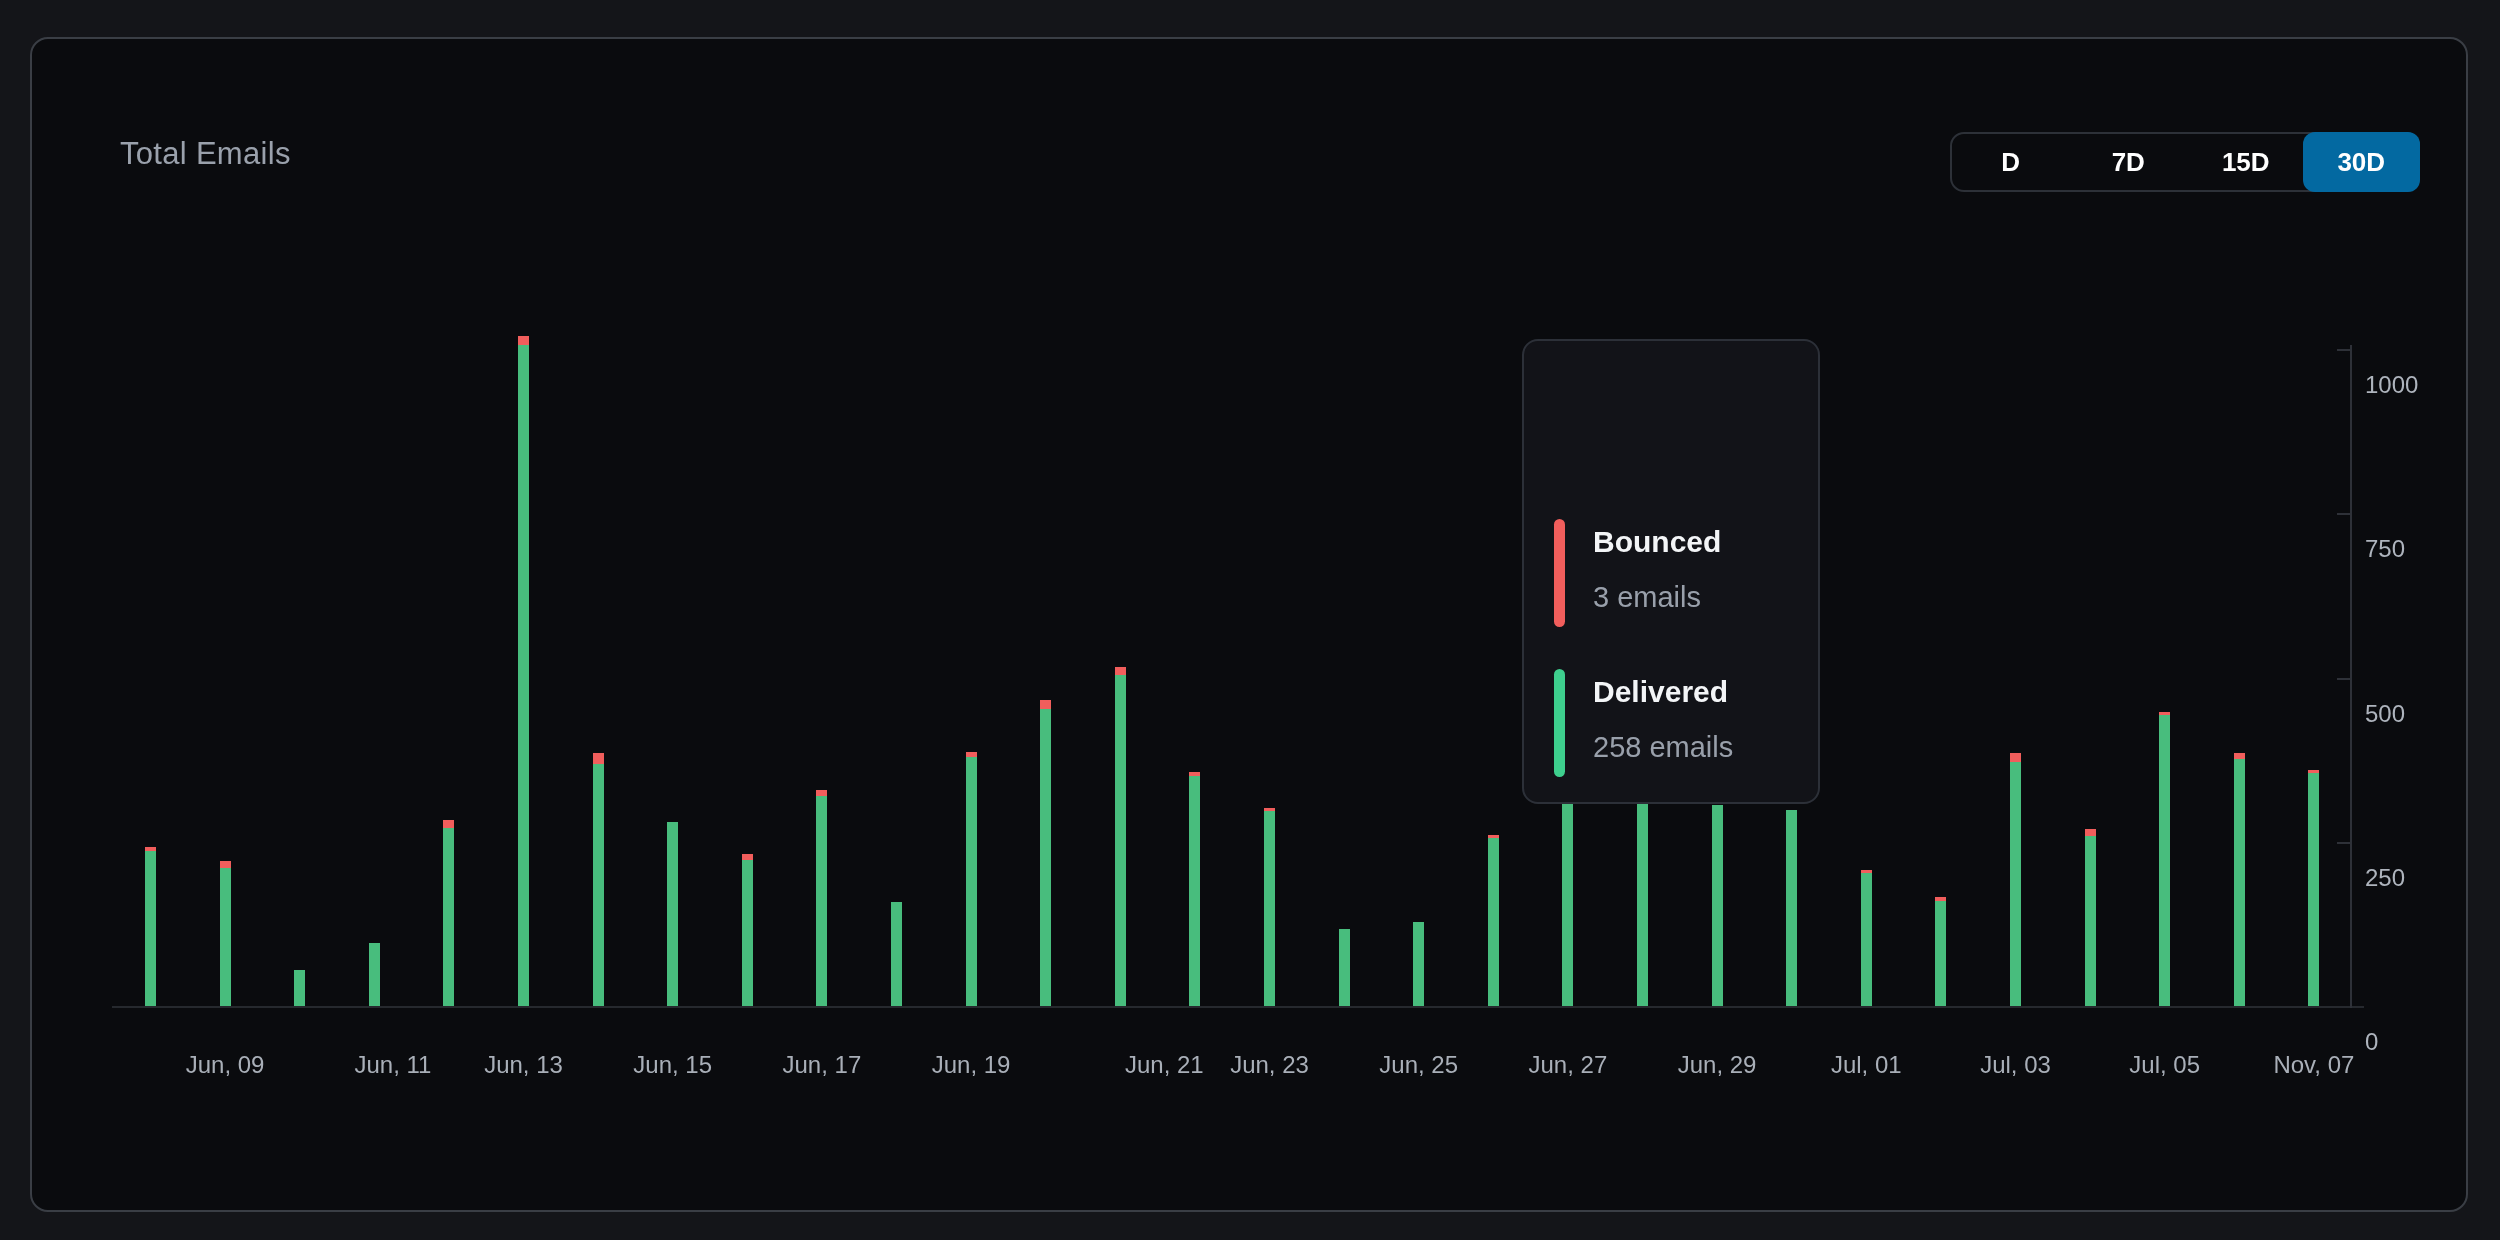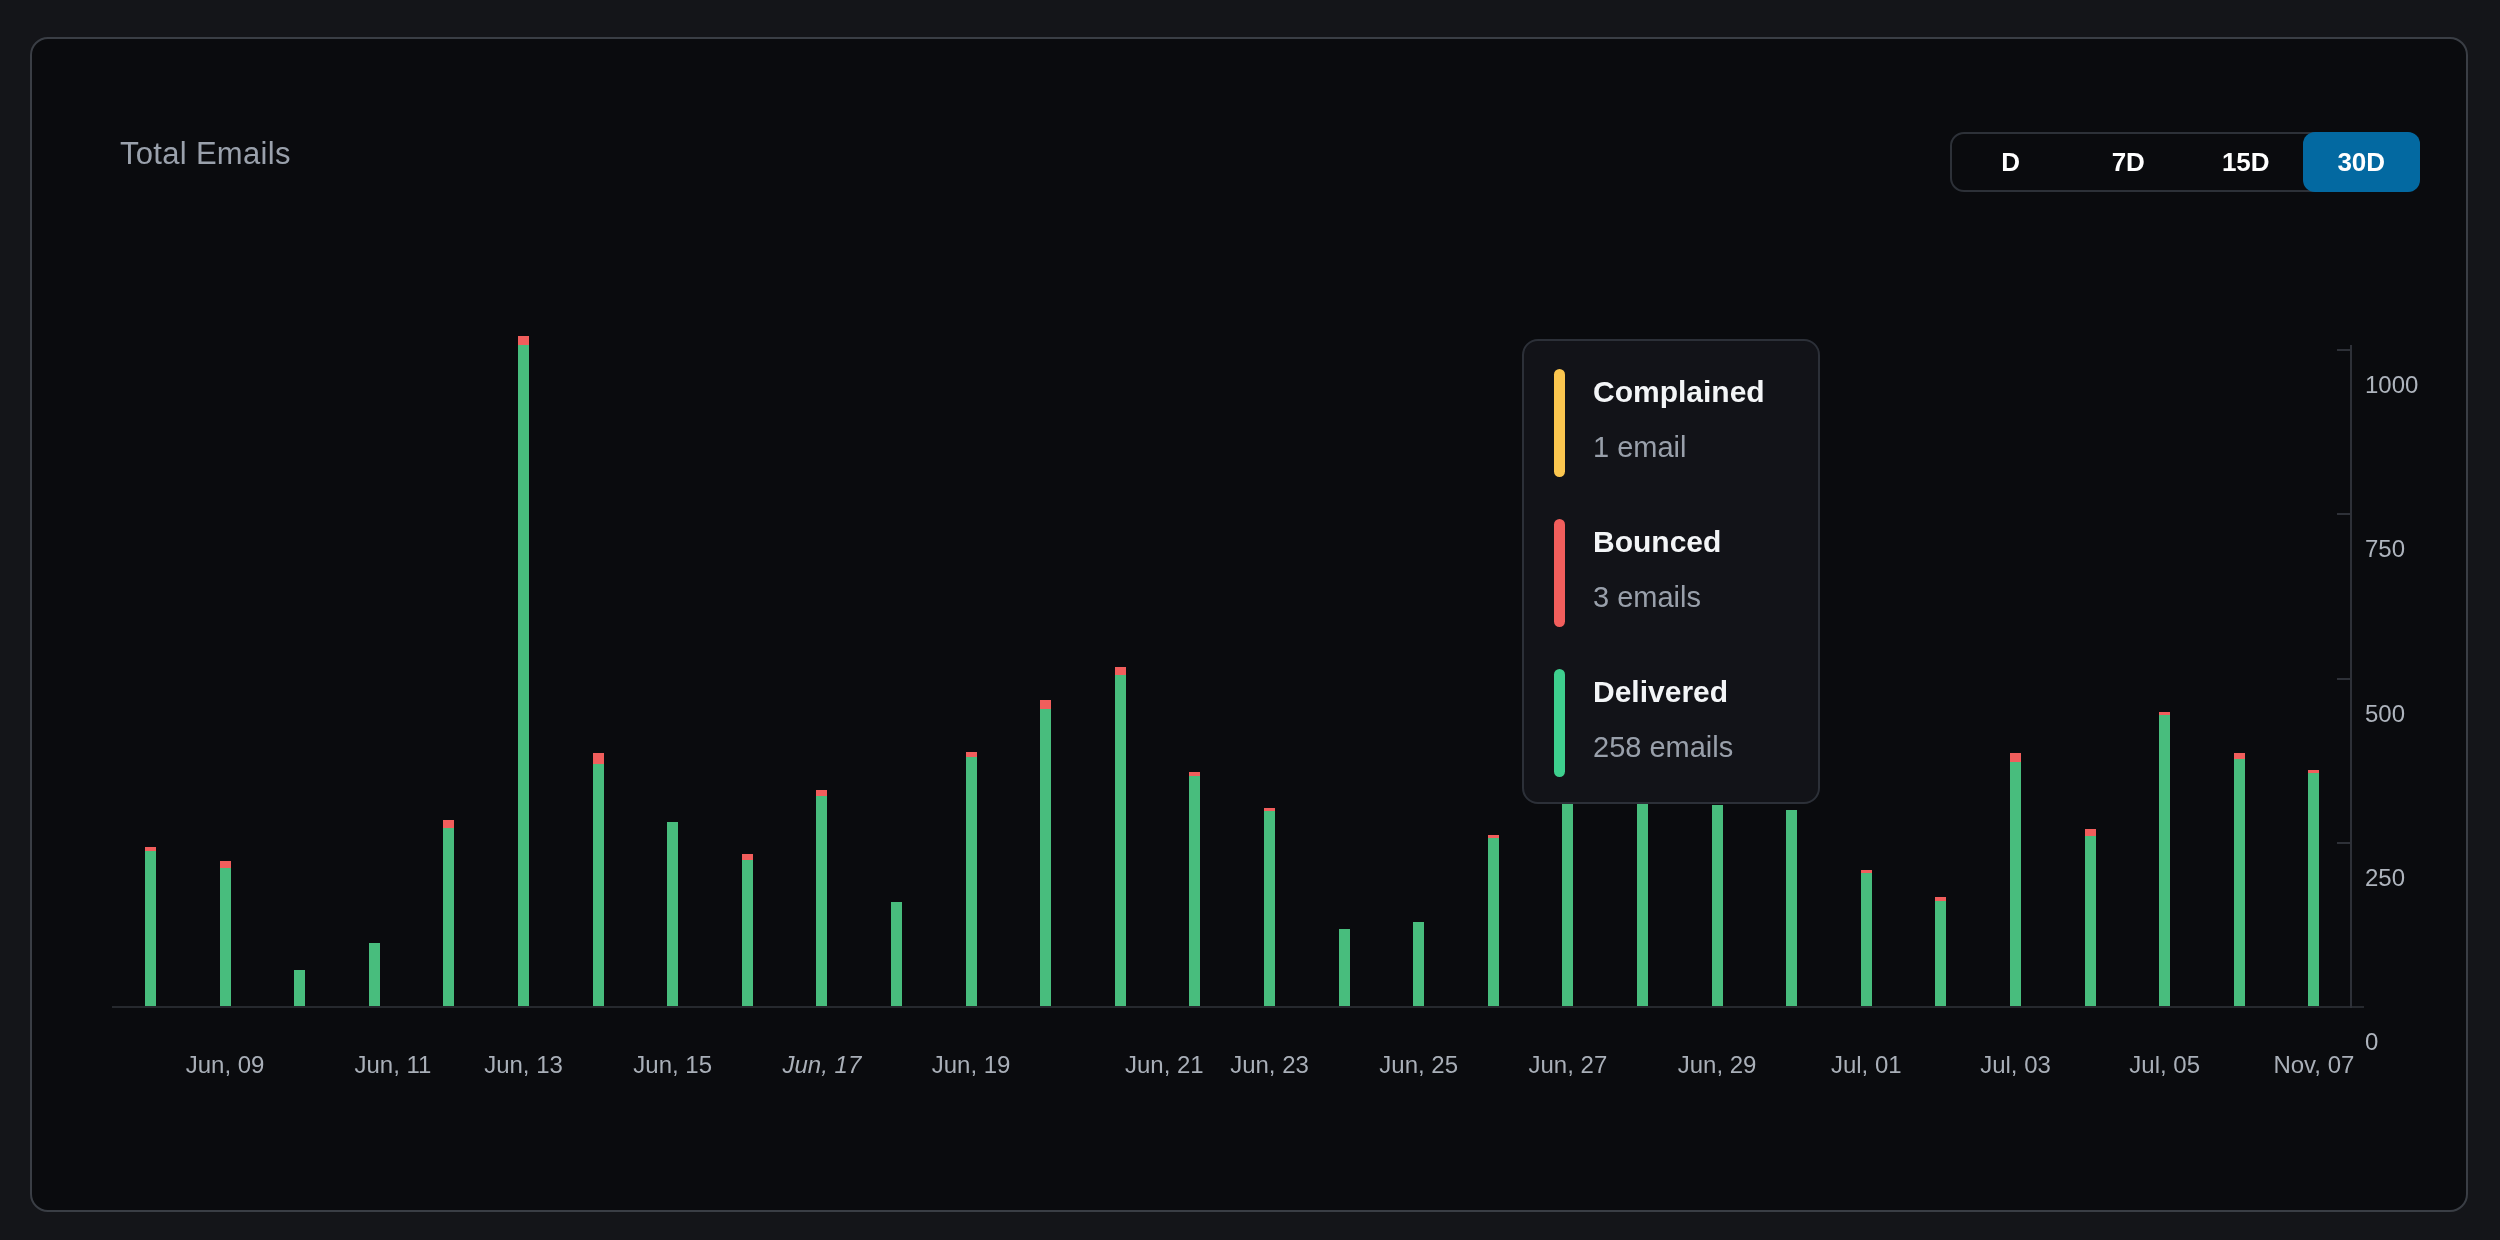--- a/index.html
+++ b/index.html
@@ -202,42 +202,35 @@
         <div class="y-tick" style="top: 474.25px;"></div>
         <div class="y-label" style="top: 461.25px;">750</div>
         <div class="y-tick" style="top: 310px;"></div>
         <div class="y-label" style="top: 297px;">1000</div>
       </div>
     <div id="x-labels">
         <div class="x-label" style="left: 193.1px;">Jun, 09</div>
         <div class="x-label" style="left: 361px;">Jun, 11</div>
         <div class="x-label" style="left: 491.5px;">Jun, 13</div>
         <div class="x-label" style="left: 640.7px;">Jun, 15</div>
-        <div class="x-label" style="left: 789.9px; font-style: italic;">Jun, 17</div>
+        <div class="x-label" style="left: 789.9px;">Jun, 17</div>
         <div class="x-label" style="left: 939.1px;">Jun, 19</div>
         <div class="x-label" style="left: 1088.3px; margin-left: 44px;">Jun, 21</div>
         <div class="x-label" style="left: 1237.5px;">Jun, 23</div>
         <div class="x-label" style="left: 1386.7px;">Jun, 25</div>
         <div class="x-label" style="left: 1535.9px;">Jun, 27</div>
         <div class="x-label" style="left: 1685.1px;">Jun, 29</div>
         <div class="x-label" style="left: 1834.3px;">Jul, 01</div>
         <div class="x-label" style="left: 1983.5px;">Jul, 03</div>
         <div class="x-label" style="left: 2132.7px;">Jul, 05</div>
         <div class="x-label" style="left: 2281.9px;">Nov, 07</div>
       </div>
   </div>
 
   <div class="tooltip" id="tooltip-card">
-      <div class="tt-row" style="top: 28px;">
-        <div class="tt-pill" style="background: rgb(251, 198, 79);"></div>
-        <div class="tt-texts">
-          <div class="tt-label">Complained</div>
-          <div class="tt-value">1 email</div>
-        </div>
-      </div>
       <div class="tt-row" style="top: 178px;">
         <div class="tt-pill" style="background: rgb(241, 94, 92);"></div>
         <div class="tt-texts">
           <div class="tt-label">Bounced</div>
           <div class="tt-value">3 emails</div>
         </div>
       </div>
       <div class="tt-row" style="top: 328px;">
         <div class="tt-pill" style="background: rgb(62, 207, 142);"></div>
         <div class="tt-texts">

